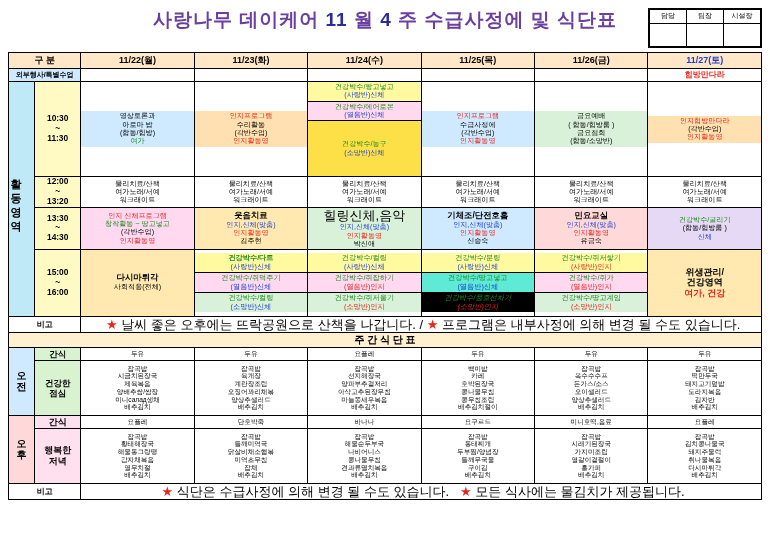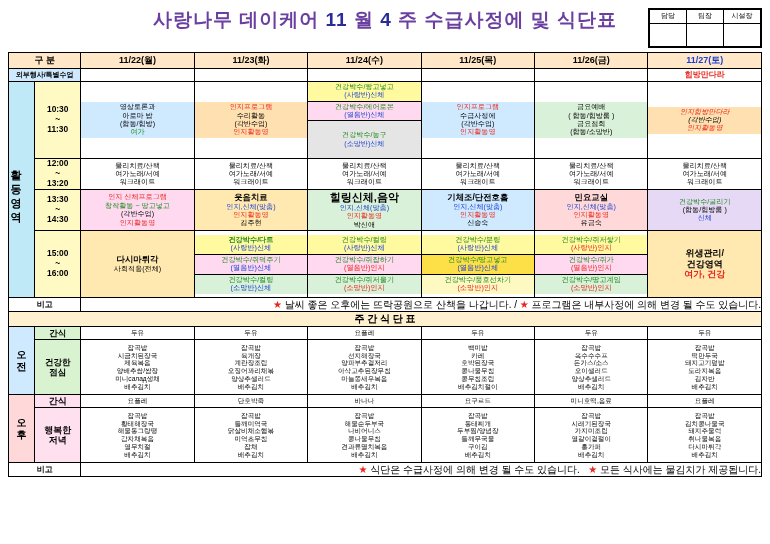--- a/index.html
+++ b/index.html
@@ -29,21 +29,21 @@
   .stampbox td{width:36px;height:13px;font-size:7px;background:#fff;}
   .stampbox td.s2{height:22px;}
   
   .hd{background:#ffe7c8;font-weight:bold;font-size:9px;height:15px;}
   .lab{font-weight:bold;}
   .vert{font-weight:bold;font-size:11px;background:#bfe9f7;}
   .time{font-weight:bold;font-size:8.4px;background:#fff9c4;}
   .red{color:#e8261c;}
   .bold{font-weight:bold;}
   .cell{padding:1px 1px;font-size:7.1px;}
-  .note{font-size:10px;text-align:right;padding-left:4px;margin-left:30px;}
+  .note{font-size:13px;text-align:center;padding-left:4px;margin-left:30px;}
   .wk{background:#fff0d0;font-weight:bold;font-size:10px;height:14px;}
   .menu-td{font-size:6.6px;padding:1px 0;}
   .label-col{background:#d9f2d0;font-weight:bold;font-size:8.5px;}
   .label-col2{background:#ffe0ef;font-weight:bold;font-size:9px;}
   .bigo{background:#cfe9ff;font-weight:bold;font-size:10px;}
   .bigo2{background:#ffd9d9;font-weight:bold;font-size:10px;}
   .star{color:#e8261c;font-weight:bold;}
 </style>
 </head>
 <body>
@@ -125,21 +125,21 @@
           </td>
           <td class="cell" style="padding:0">
             <div style="background:#fff9a0;padding:1px 0;">
               <div style="color:#1f8a1f;">건강박수/짱고넣고</div>
               <div style="color:#1a3fd4;">(사랑반)신체</div>
             </div>
             <div style="background:#ffd9f0;border-top:1px solid #000;padding:1px 0;">
               <div style="color:#1f8a1f;">건강박수/에어로몬</div>
               <div style="color:#1a3fd4;">(열음반)신체</div>
             </div>
-            <div style="background:#e5e5e5;border-top:1px solid #000;padding:10px 0;">
+            <div style="background:#fde047;border-top:1px solid #000;padding:19px 0;">
               <div style="color:#1f8a1f;">건강박수/농구</div>
               <div style="color:#1a3fd4;">(소망반)신체</div>
             </div>
           </td>
           <td class="cell" style="padding:0">
             <div style="background:#cfe9ff;padding:1px 0;">
               <div style="color:#e8261c;">인지프로그램</div>
               <div style="color:#000;">수급사정에</div>
               <div style="color:#000;">(각반수업)</div>
               <div style="color:#e8261c;">인지활동영</div>
@@ -147,21 +147,21 @@
           </td>
           <td class="cell" style="padding:0">
             <div style="background:#d9f0d9;padding:1px 0;">
               <div style="color:#000;">금요예배</div>
               <div style="color:#000;">( 합동/힙방룸 )</div>
               <div style="color:#000;">금요점회</div>
               <div style="color:#000;">(합동/소망반)</div>
             </div>
           </td>
           <td class="cell" style="padding:0">
-            <div style="background:#ffe0b0;padding:1px 0;font-style:italic;">
+            <div style="background:#ffe0b0;padding:1px 0;">
               <div style="color:#e8261c;">인지힙방만다라</div>
               <div style="color:#000;">(각반수업)</div>
               <div style="color:#e8261c;">인지활동영</div>
             </div>
           </td>
         </tr>
         <tr>
           <td class="time" style="height:30px">12:00<br>~<br>13:20</td>
           <td class="cell" style="background:#ffffff">
             <div style="color:#000;">물리치료/산책</div>
@@ -202,21 +202,21 @@
             <div style="color:#000;">(각반수업)</div>
             <div style="color:#e8261c;">인지활동영</div>
           </td>
           <td class="cell" style="background:#ffe9b0;padding:0">
             <div style="color:#000;font-weight:bold;font-size:8.4px;">웃음치료</div>
             <div style="color:#1a3fd4;">인지,신체(맞춤)</div>
             <div style="color:#e8261c;">인지활동영</div>
             <div style="color:#000;">김주현</div>
           </td>
           <td class="cell" style="background:#d9f0d9;padding:0">
-            <div style="color:#000;font-weight:bold;font-size:11px;">힐링신체,음악</div>
+            <div style="color:#000;font-weight:normal;font-size:13px;">힐링신체,음악</div>
             <div style="color:#1a3fd4;">인지,신체(맞춤)</div>
             <div style="color:#e8261c;">인지활동영</div>
             <div style="color:#000;">박신애</div>
           </td>
           <td class="cell" style="background:#cfe9ff;padding:0">
             <div style="color:#000;font-weight:bold;font-size:8.4px;">기체조/단전호흡</div>
             <div style="color:#1a3fd4;">인지,신체(맞춤)</div>
             <div style="color:#e8261c;">인지활동영</div>
             <div style="color:#000;">신승숙</div>
           </td>
@@ -264,25 +264,25 @@
             <div style="background:#d9f0d9;padding:1px 0;border-top:1px solid #000;">
               <div style="color:#1f8a1f;">건강박수/쥐저울기</div>
               <div style="color:#e8261c;">(소망반)인지</div>
             </div>
           </td>
           <td style="padding:0">
             <div style="background:#fff9a0;padding:1px 0;">
               <div style="color:#1f8a1f;">건강박수/분링</div>
               <div style="color:#1a3fd4;">(사랑반)신체</div>
             </div>
-            <div style="background:#fde047;padding:1px 0;border-top:1px solid #000;">
+            <div style="background:#5eead4;padding:1px 0;border-top:1px solid #000;">
               <div style="color:#1f8a1f;">건강박수/땅고넣고</div>
               <div style="color:#1a3fd4;">(열음반)신체</div>
             </div>
-            <div style="background:#fef9c3;padding:1px 0;border-top:1px solid #000;">
+            <div style="background:#000000;padding:1px 0;border-top:1px solid #000;font-style:italic;">
               <div style="color:#1f8a1f;">건강박수/풍호선차기</div>
               <div style="color:#e8261c;">(소망반)인지</div>
             </div>
           </td>
           <td style="padding:0">
             <div style="background:#fff9a0;padding:1px 0;">
               <div style="color:#1f8a1f;">건강박수/쥐저쌓기</div>
               <div style="color:#e8261c;">(사랑반)인지</div>
             </div>
             <div style="background:#ffd9f0;padding:1px 0;border-top:1px solid #000;text-align:center;">

